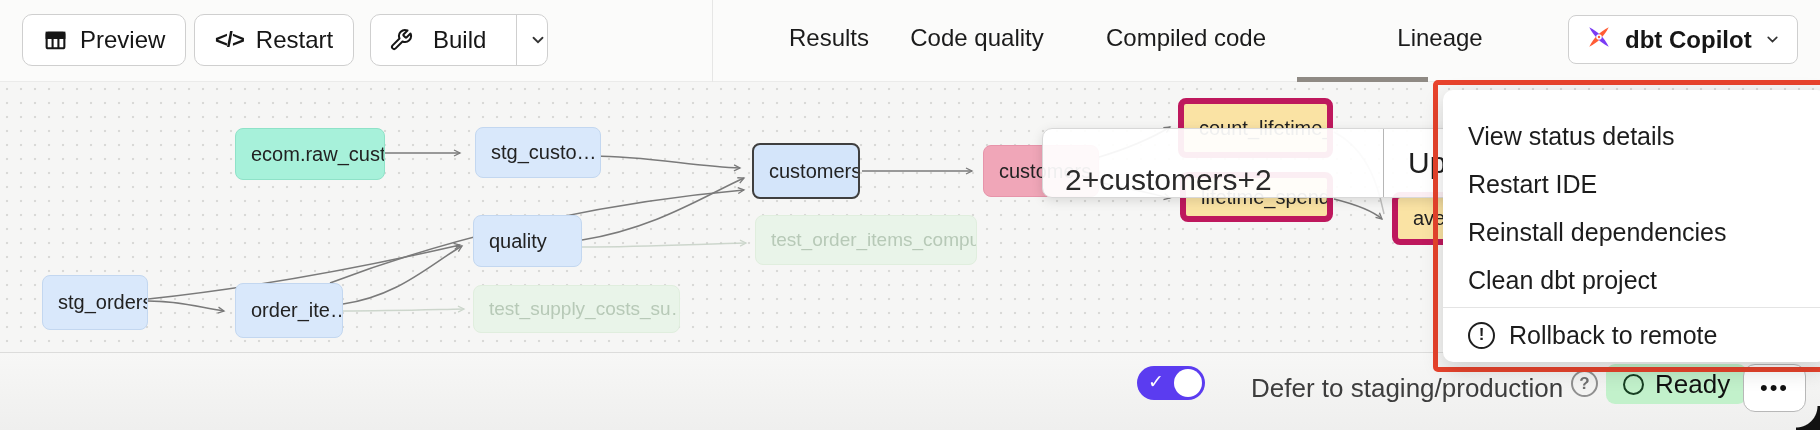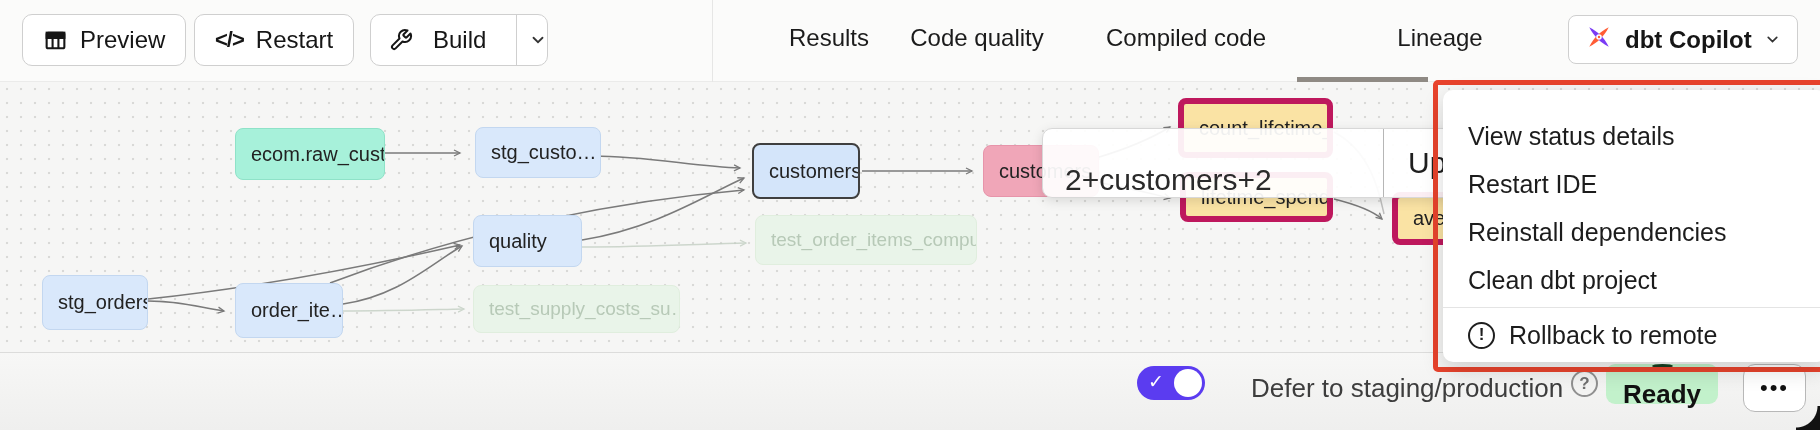--- a/index.html
+++ b/index.html
@@ -63,21 +63,21 @@
   .statusbar { position:absolute; left:0; top:352px; width:1820px; height:78px;
                background:linear-gradient(#f7f7f6,#efefee); border-top:1px solid #dcdcdb; z-index:6; }
   .toggle { position:absolute; left:1137px; top:13px; width:68px; height:34px; border-radius:17px;
             background:#5b3cf0; cursor:pointer; }
   .toggle .knob { position:absolute; right:3px; top:3px; width:28px; height:28px; border-radius:50%; background:#fff; }
   .toggle .chk { position:absolute; left:11px; top:4px; color:#fff; font-size:19px; }
   .defer-label { position:absolute; left:1231px; top:20px; font-size:26px; color:#3d3d3d; white-space:nowrap;margin-left:20px; }
   .help { position:absolute; left:1571px; top:17px; width:27px; height:27px; border:2px solid #909090; border-radius:50%;
           color:#707070; font-size:17px; font-weight:600; display:flex; align-items:center; justify-content:center; cursor:pointer; }
   .ready { position:absolute; left:1606px; top:11px; height:40px; background:#c2f1cb; border-radius:9px;
-           display:flex; align-items:center; gap:11px; padding:0 17px; font-size:26px; font-weight:700; color:#111; cursor:pointer;flex-direction:column; }
+           display:flex; align-items:center; gap:11px; padding:0 17px; font-size:26px; font-weight:400; color:#111; cursor:pointer; }
   .ready .dot { width:21px; height:21px; border:2.5px solid #173f22; border-radius:50%; }
   .more-btn { position:absolute; left:1743px; top:11px; width:63px; height:48px; background:#fff; border:1.5px solid #b8b8b8;
               border-radius:12px; display:flex; align-items:center; justify-content:center; font-size:22px; letter-spacing:2px;
               color:#111; cursor:pointer; z-index:7; }
   .win-corner { position:absolute; right:0; bottom:0; width:24px; height:24px; z-index:20;
                 background:radial-gradient(circle at 0 0, transparent 21px, #121212 22px); }
 </style>
 </head>
 <body>
 

